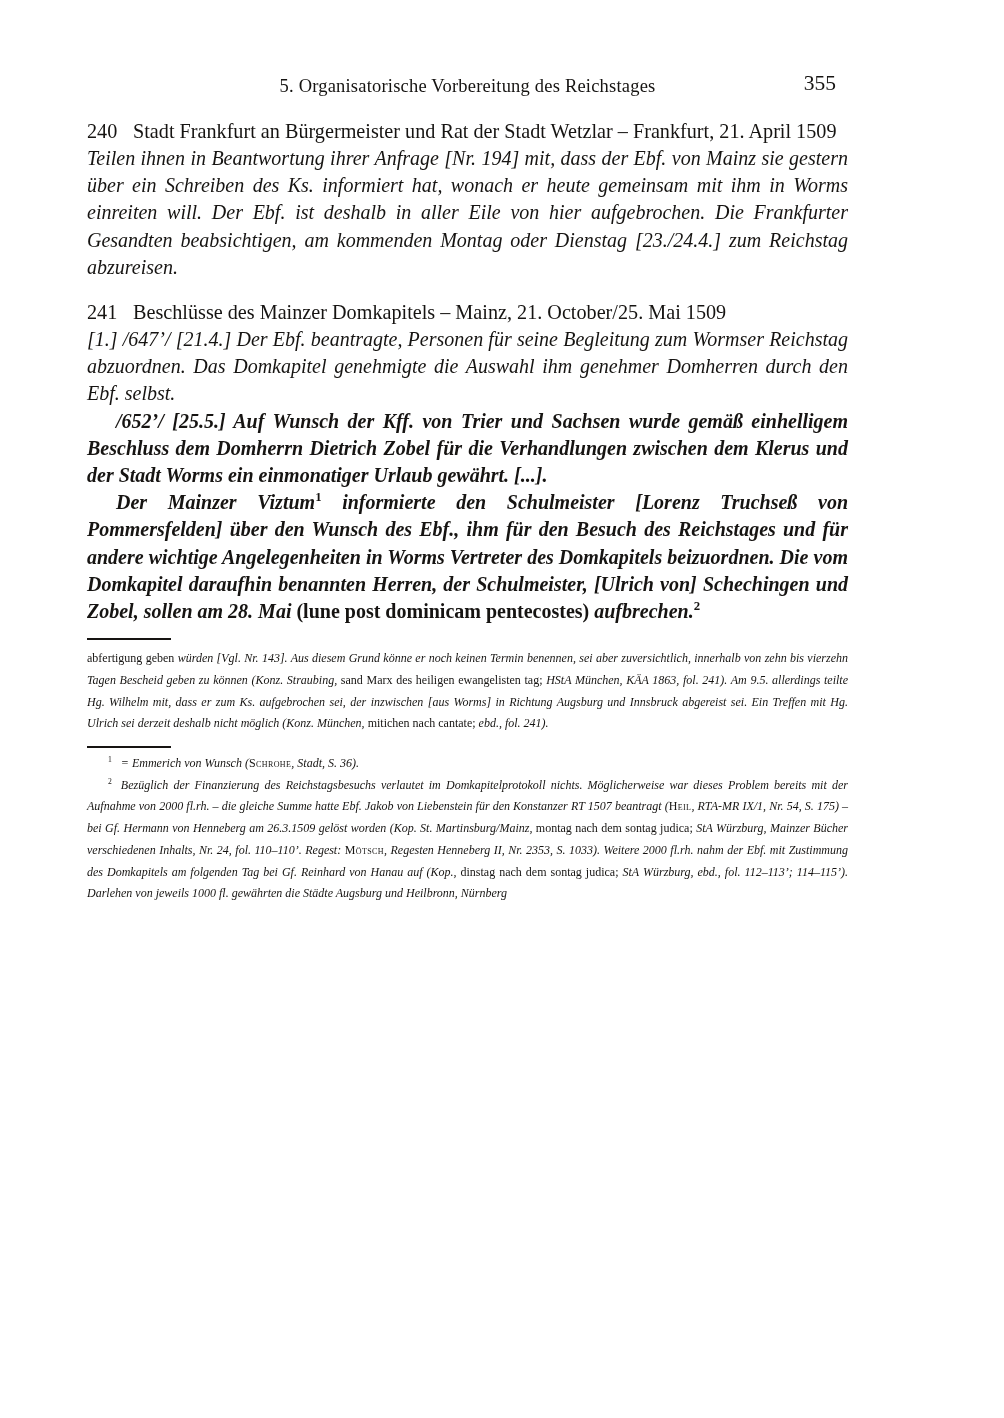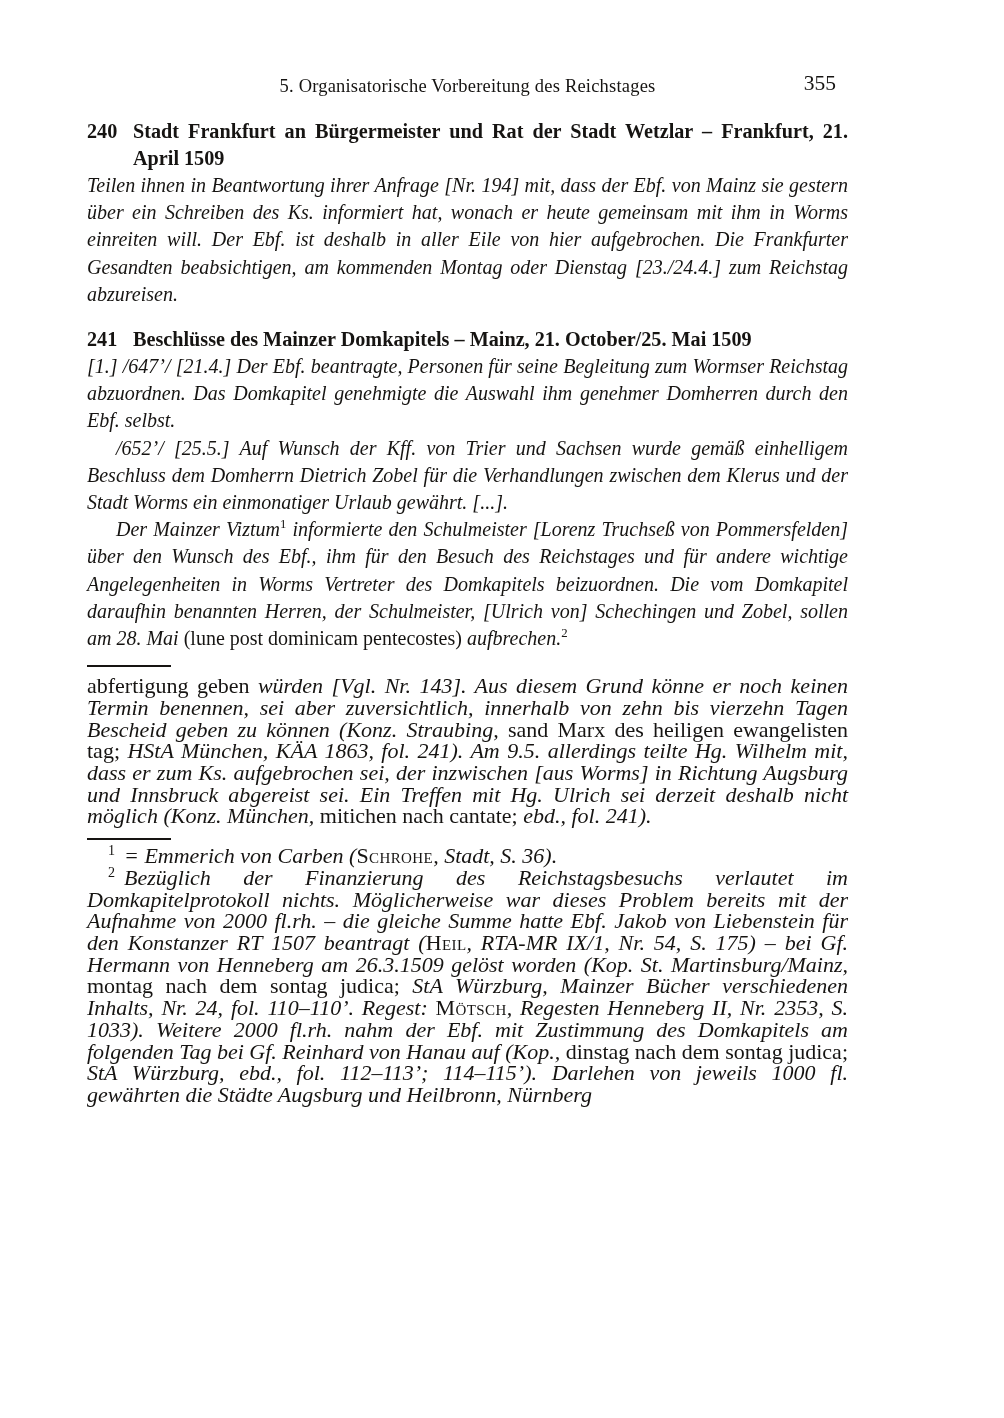--- a/index.html
+++ b/index.html
@@ -32,21 +32,21 @@
   }
   .page-number {
     position: absolute;
     right: 12px;
     top: -3px;
     font-size: 21.5px;
   }
   
   .entry-heading {
     display: flex;
-    font-weight: bold;
+    font-weight: normal;
     font-size: 20.2px;
     line-height: 27px;
   }
   .entry-number { width: 46px; flex: none; }
   .entry-title  { flex: 1; text-align: justify; }
   
   .source {
     margin: 10px 0 9px 56px;
     font-size: 19px;
     font-style: italic;
@@ -54,32 +54,32 @@
     text-align: justify;
   }
   .source, .regest p, .footnotes p { hyphens: auto; }
   
   .regest {
     font-size: 20px;
     line-height: 27.2px;
     text-align: justify;
   }
   .regest p { margin: 0; }
-  .regest p.indent { text-indent: 29px; }
+  .regest p.indent { text-indent: 29px; font-weight: bold; }
   .entry-241 { margin-top: 18px; }
   
   .fn-rule {
     width: 84px;
     border: 0;
     border-top: 2px solid #161412;
     margin: 13px 0 8px 0;
   }
   .fn-rule.second { margin: 11px 0 5px 0; }
   .footnotes {
-    font-size: 22px;
+    font-size: 12px;
     line-height: 21.7px;
     text-align: justify;
   }
   .footnotes p { margin: 0; }
   .footnote { text-indent: 21px; }
   sup.fn-marker {
     font-size: 64%;
     line-height: 0;
     vertical-align: super;
     font-style: normal;
@@ -129,17 +129,17 @@
 
   <hr class="fn-rule">
 
   <div class="footnotes">
     <p><span class="rn-r">abfertigung geben </span><span class="rn-i">würden [Vgl. Nr. 143]. Aus diesem Grund könne er noch keinen Termin benennen, sei aber zuversichtlich, innerhalb von zehn bis vierzehn Tagen Bescheid geben zu können (Konz. Straubing, </span><span class="rn-r">sand Marx des heiligen ewangelisten tag; </span><span class="rn-i">HStA München, KÄA 1863, fol. 241). Am 9.5. allerdings teilte Hg. Wilhelm mit, dass er zum Ks. aufgebrochen sei, der inzwischen [aus Worms] in Richtung Augsburg und Innsbruck abgereist sei. Ein Treffen mit Hg. Ulrich sei derzeit deshalb nicht möglich (Konz. München, </span><span class="rn-r">mitichen nach cantate; </span><span class="rn-i">ebd., fol. 241).</span></p>
   </div>
 
   <hr class="fn-rule second">
 
   <div class="footnotes">
-    <p class="footnote"><sup class="fn-marker">1</sup><span><span class="rn-i">= Emmerich von Carben (</span><span class="rn-sc">Schrohe</span><span class="rn-i">, Stadt, S. 36).</span></span></p>
+    <p class="footnote"><sup class="fn-marker">1</sup><span><span class="rn-i">= Emmerich von Wunsch (</span><span class="rn-sc">Schrohe</span><span class="rn-i">, Stadt, S. 36).</span></span></p>
     <p class="footnote"><sup class="fn-marker">2</sup><span><span class="rn-i">Bezüglich der Finanzierung des Reichstagsbesuchs verlautet im Domkapitelprotokoll nichts. Möglicherweise war dieses Problem bereits mit der Aufnahme von 2000 fl.rh. – die gleiche Summe hatte Ebf. Jakob von Liebenstein für den Konstanzer RT 1507 beantragt (</span><span class="rn-sc">Heil</span><span class="rn-i">, RTA-MR IX/1, Nr. 54, S. 175) – bei Gf. Hermann von Henneberg am 26.3.1509 gelöst worden (Kop. St. Martinsburg/Mainz, </span><span class="rn-r">montag nach dem sontag judica; </span><span class="rn-i">StA Würzburg, Mainzer Bücher verschiedenen Inhalts, Nr. 24, fol. 110–110’. Regest: </span><span class="rn-sc">Mötsch</span><span class="rn-i">, Regesten Henneberg II, Nr. 2353, S. 1033). Weitere 2000 fl.rh. nahm der Ebf. mit Zustimmung des Domkapitels am folgenden Tag bei Gf. Reinhard von Hanau auf (Kop., </span><span class="rn-r">dinstag nach dem sontag judica; </span><span class="rn-i">StA Würzburg, ebd., fol. 112–113’; 114–115’). Darlehen von jeweils 1000 fl. gewährten die Städte Augsburg und Heilbronn, Nürnberg</span></span></p>
   </div>
 
 </div>
 
 </body></html>

